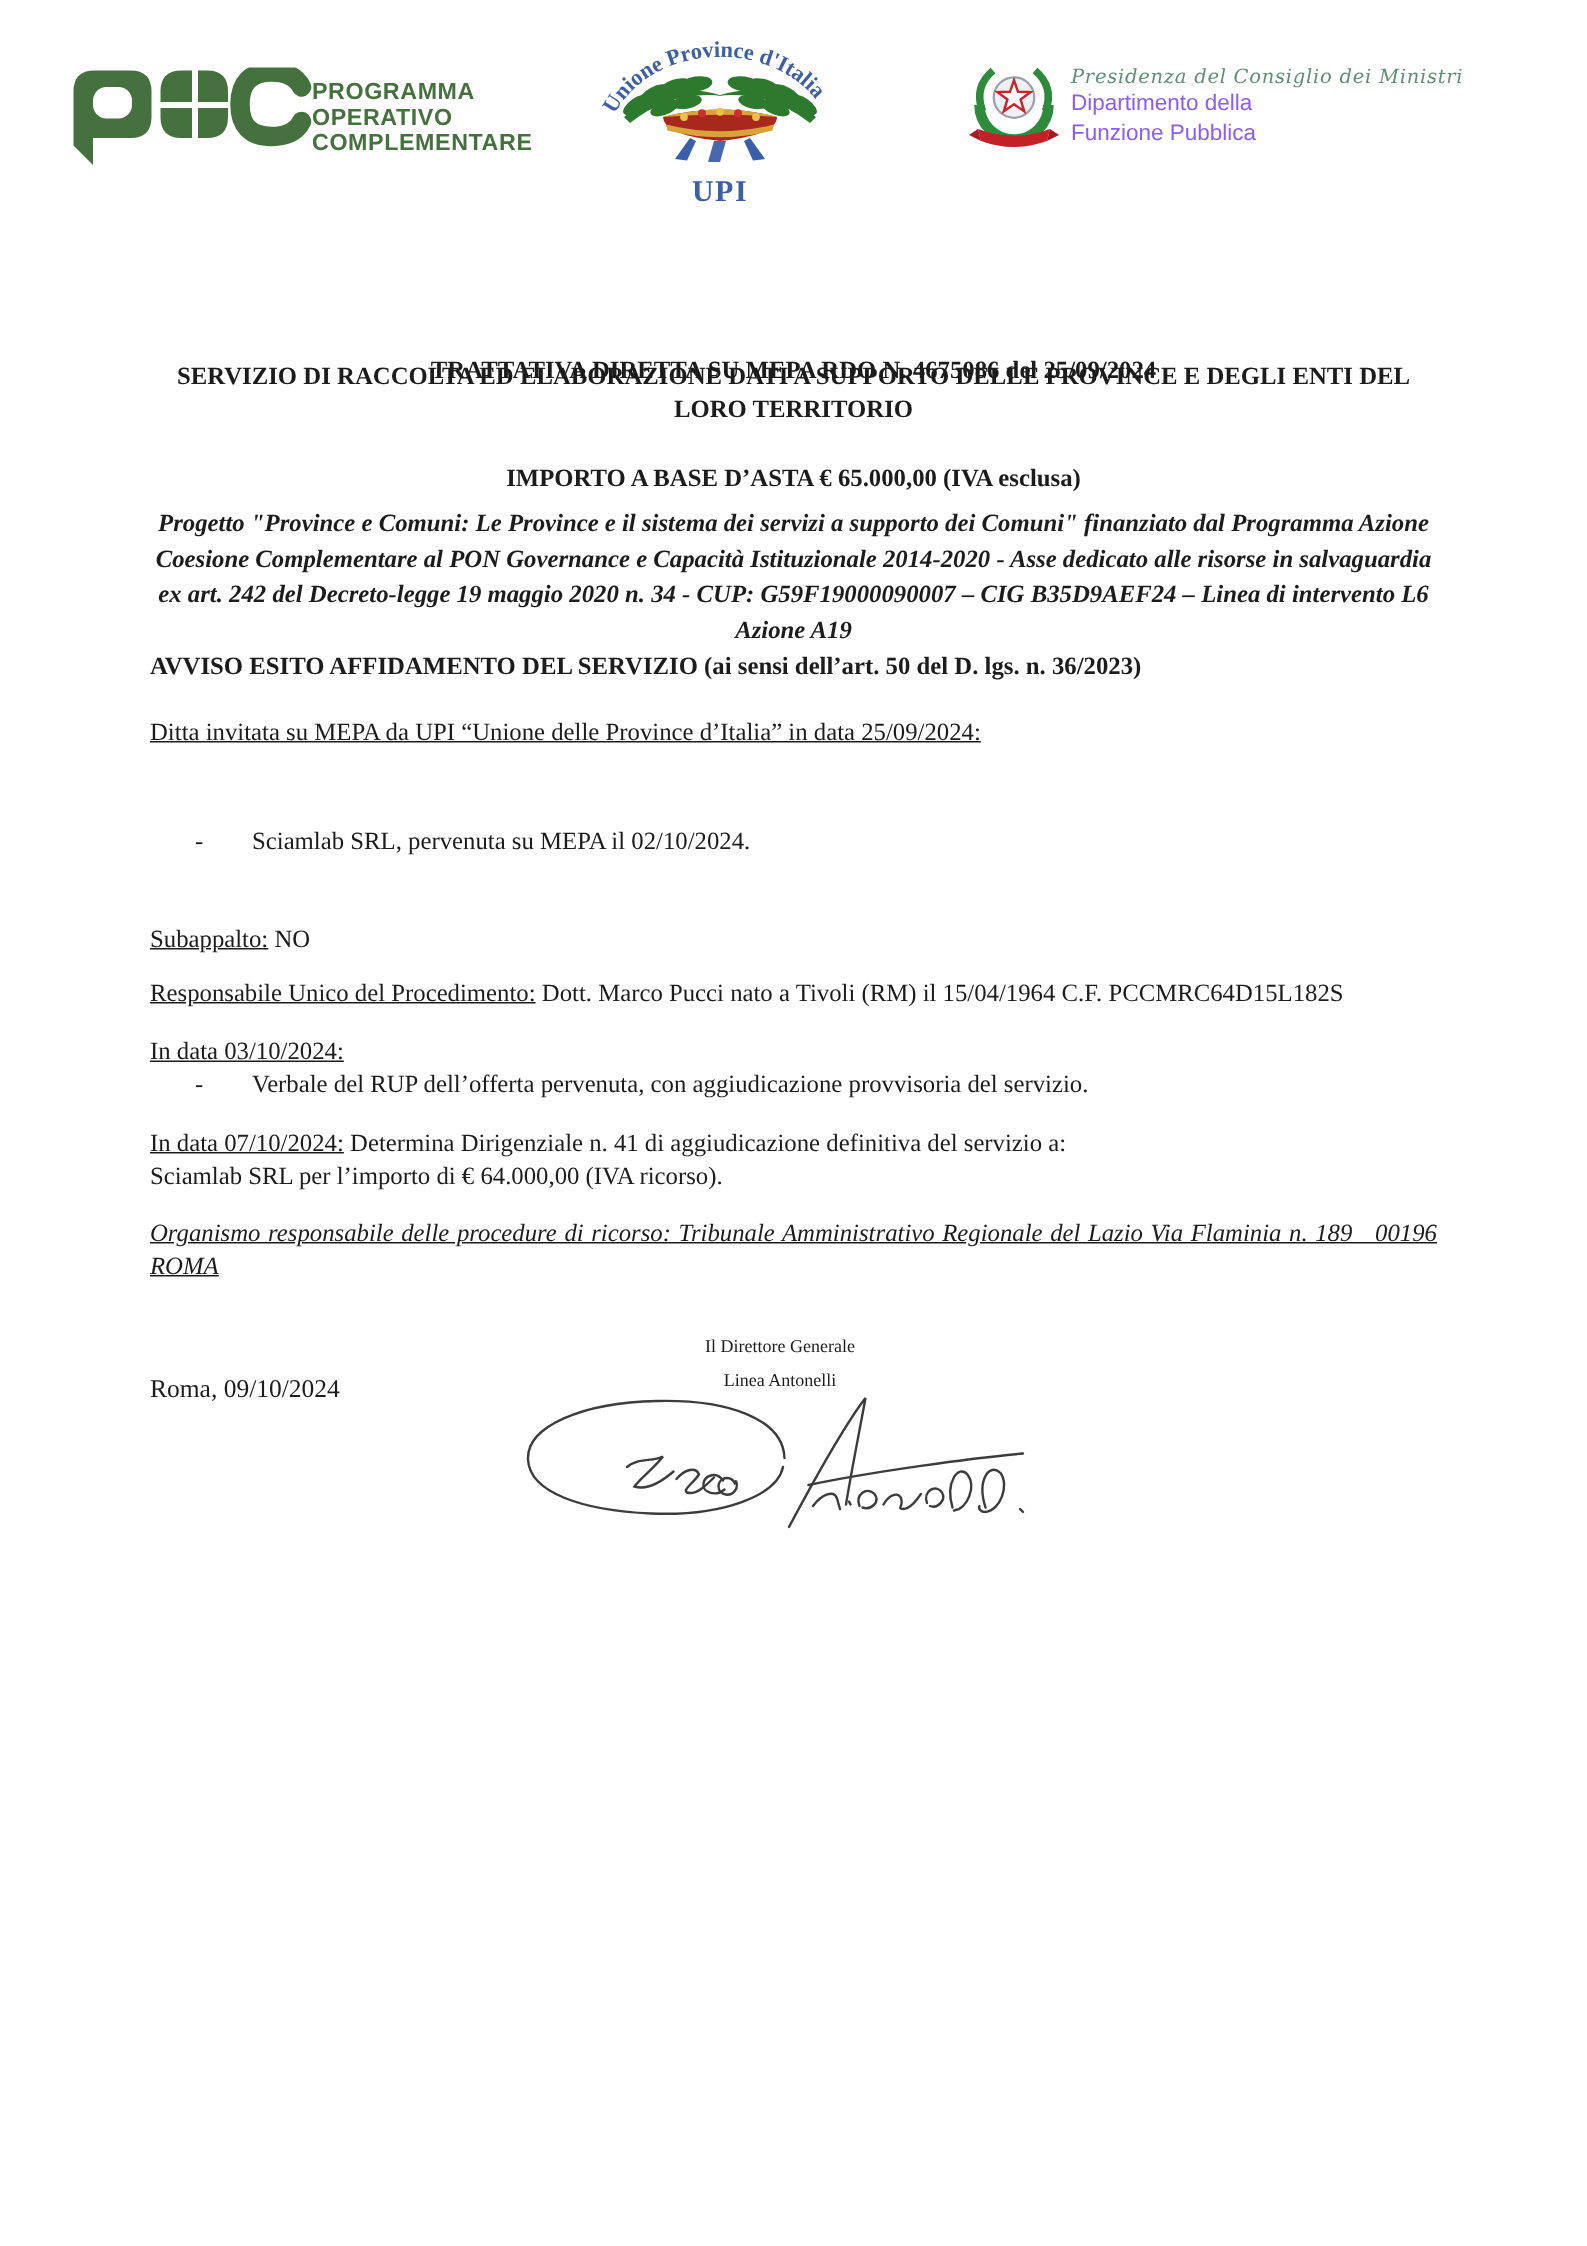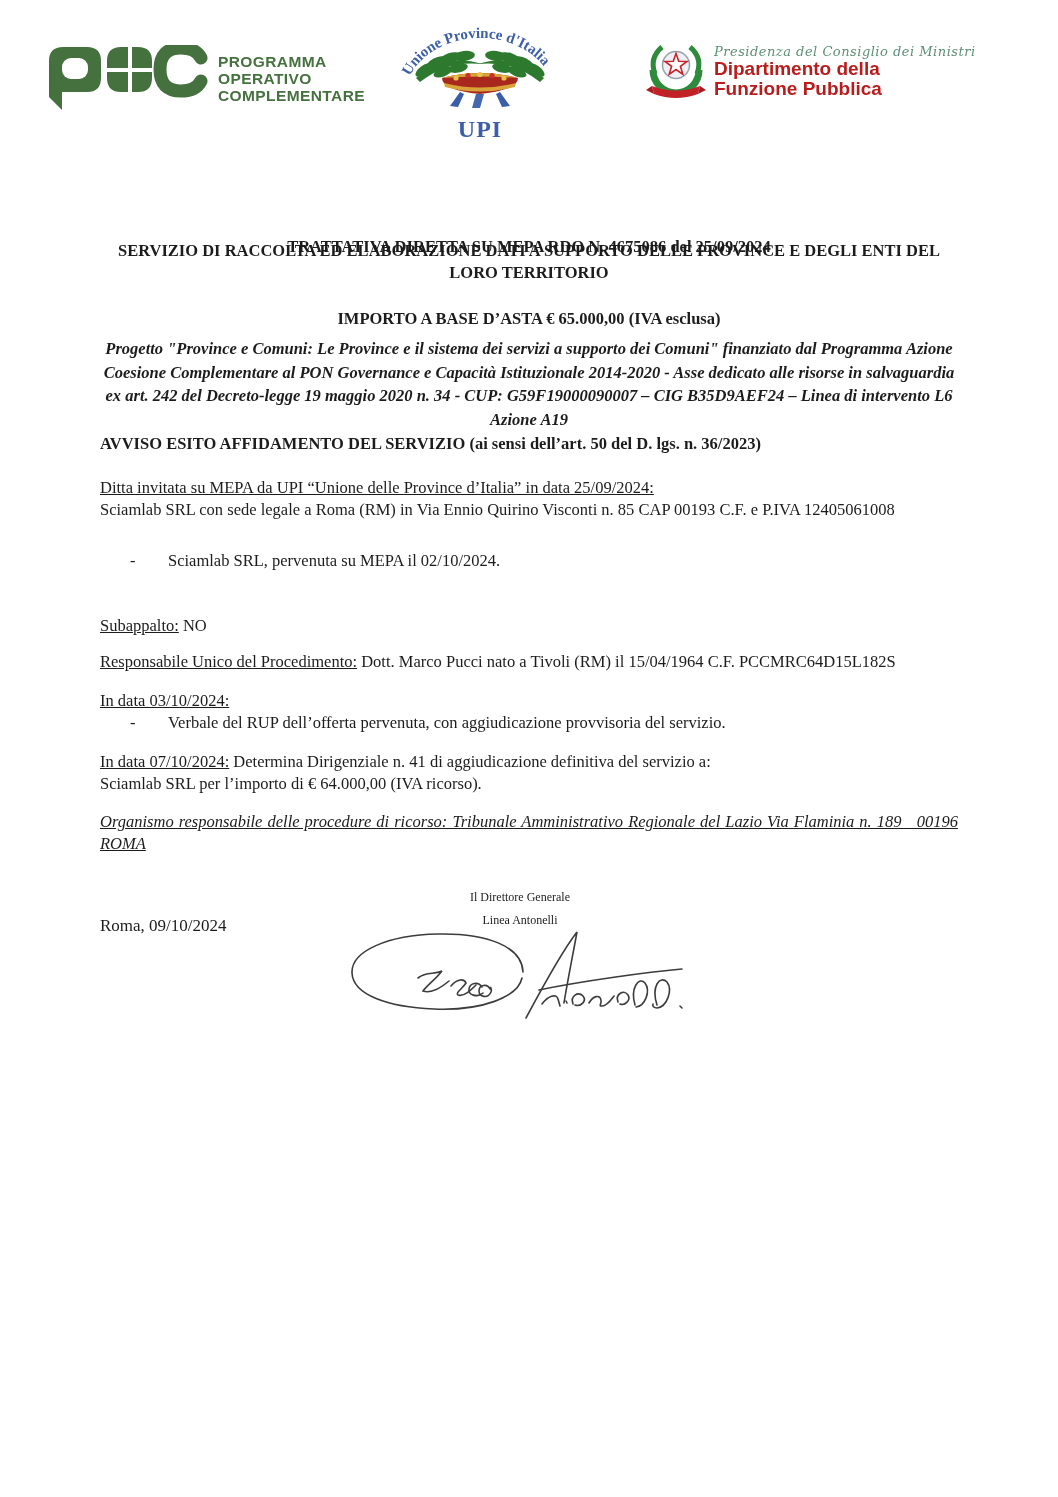--- a/index.html
+++ b/index.html
@@ -6,32 +6,32 @@
   body {
     width:1058px; height:1497px; background:#ffffff; position:relative;
     font-family:"Liberation Serif", serif; color:#1c1c1c;
     -webkit-font-smoothing:antialiased;
   }
   .page { position:absolute; inset:0; overflow:hidden; }
 
   
   .hdr { position:absolute; }
   .poc-wrap { left:48px; top:45px; display:flex; align-items:flex-start; }
-  .poc-text { margin-left:10px; margin-top:8px;
+  .poc-text { margin-left:0; margin-top:8px;
     font-family:"Liberation Sans", sans-serif; font-weight:bold;
     font-size:15.5px; line-height:17px; letter-spacing:0.4px; color:#45713e; }
   .upi-wrap { left:398px; top:26px; width:164px; text-align:center; }
   .upi-label { font-family:"Liberation Serif", serif; font-weight:bold;
-    font-size:24px; color:#3d5fa8; letter-spacing:1px; margin-top:2px; }
+    font-size:20px; color:#3d5fa8; letter-spacing:1px; margin-top:2px; }
   .dfp-wrap { left:644px; top:40px; display:flex; align-items:center; }
   .dfp-text { margin-left:6px; }
   .dfp-script { font-family:"DejaVu Serif", serif; font-style:italic;
     font-size:13px; color:#5e8f74; letter-spacing:0.5px; white-space:nowrap; }
-  .dfp-name { font-family:"Liberation Sans", sans-serif; font-weight:bold;
-    font-size:19px; line-height:20px; color:#b91c1c; }
+  .dfp-name { font-family:"Liberation Sans", sans-serif; font-weight:normal;
+    font-size:15px; line-height:20px; color:#8b5cf6; }
 
   
   .blk { position:absolute; left:100px; width:858px; font-size:16.5px; line-height:22px; }
   .center { text-align:center; }
   .bold { font-weight:bold; }
   .it { font-style:italic; }
   .u { text-decoration:underline; }
   .just { text-align:justify; }
   .proj { line-height:23.5px; }
   .li { display:flex; }
@@ -140,21 +140,20 @@
   <div class="blk center bold" style="top:240px;">SERVIZIO DI RACCOLTA ED ELABORAZIONE DATI A SUPPORTO DELLE PROVINCE E DEGLI ENTI DEL LORO TERRITORIO</div>
 
   <div class="blk center bold" style="top:308px;">IMPORTO A BASE D’ASTA € 65.000,00 (IVA esclusa)</div>
 
   <div class="blk center bold it proj" style="top:337px;">Progetto "Province e Comuni: Le Province e il sistema dei servizi a supporto dei Comuni" finanziato dal Programma Azione Coesione Complementare al PON Governance e Capacità Istituzionale 2014-2020 - Asse dedicato alle risorse in salvaguardia ex art. 242 del Decreto-legge 19 maggio 2020 n. 34 - CUP: G59F19000090007 – CIG B35D9AEF24 – Linea di intervento L6 Azione A19</div>
 
   <div class="blk bold" style="top:433px;">AVVISO ESITO AFFIDAMENTO DEL SERVIZIO (ai sensi dell’art. 50 del D. lgs. n. 36/2023)</div>
 
   <div class="blk" style="top:477px;">
     <div><span class="u">Ditta invitata su MEPA da UPI “Unione delle Province d’Italia” in data 25/09/2024:</span></div>
-    <div>Sciamlab SRL con sede legale a Roma (RM) in Via Ennio Quirino Visconti n. 85 CAP 00193 C.F. e P.IVA 12405061008</div>
   </div>
 
   <div class="blk" style="top:550px;">
     <div class="li">
       <span class="dash">-</span>
       <span>Sciamlab SRL, pervenuta su MEPA il 02/10/2024.</span>
     </div>
   </div>
 
   <div class="blk" style="top:615px;">

